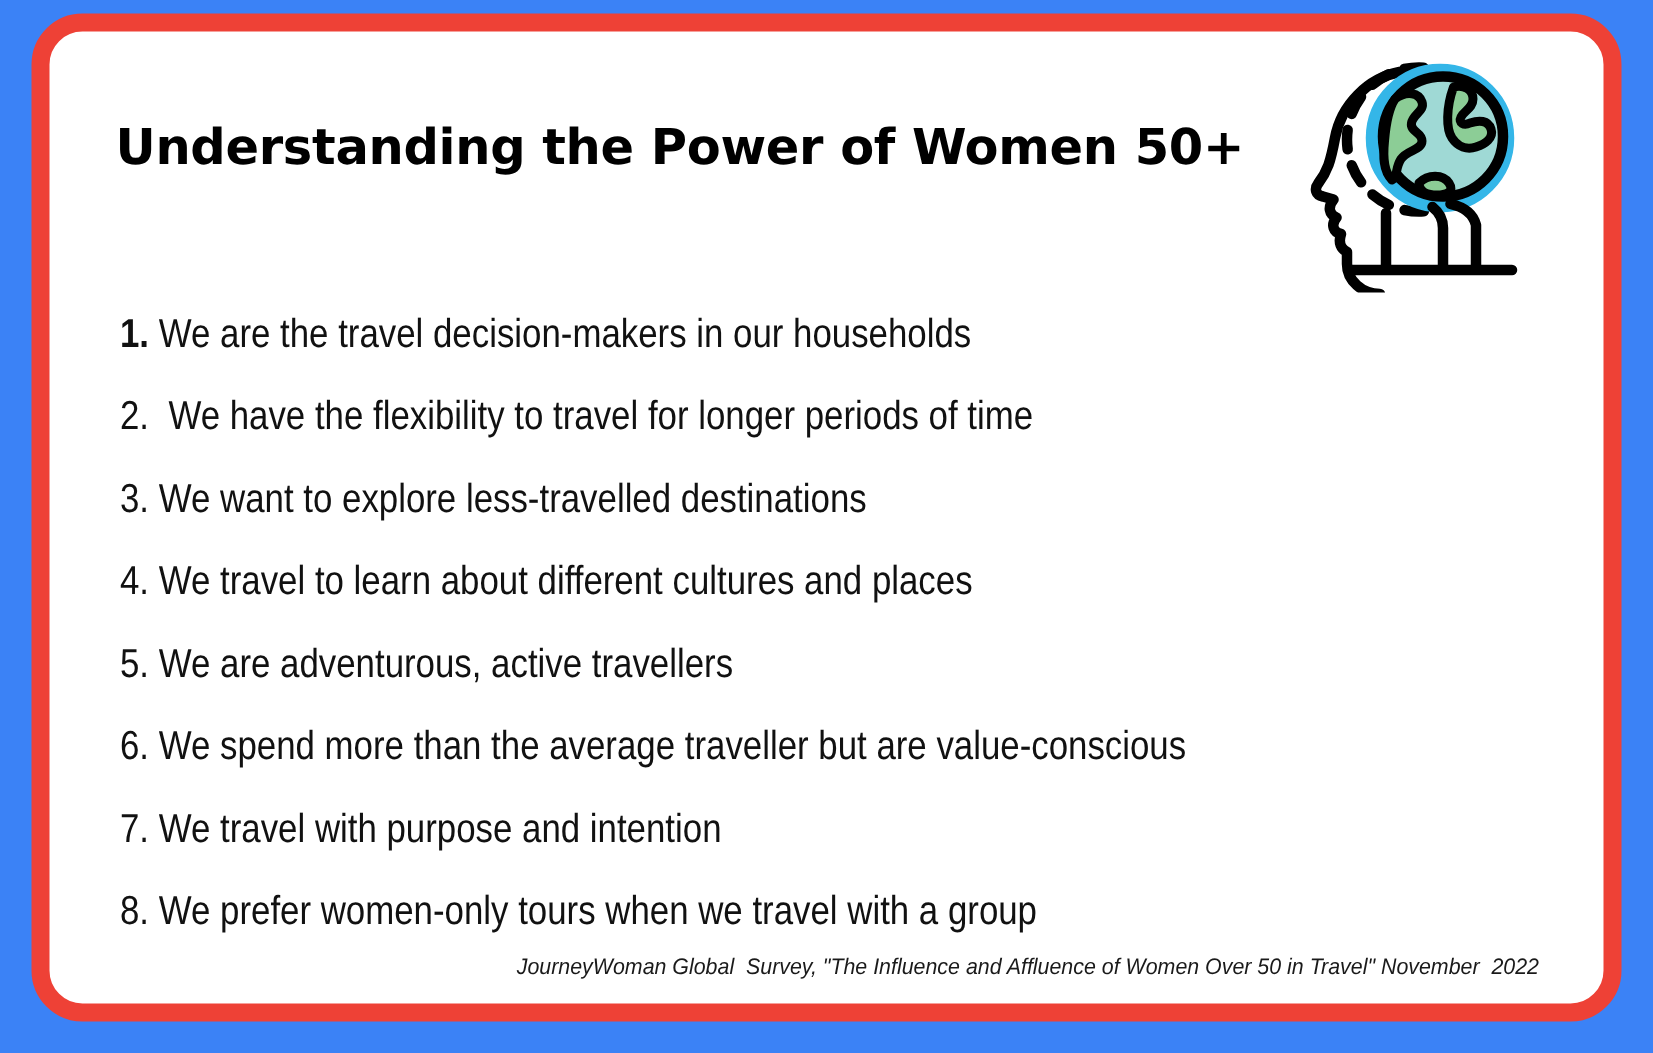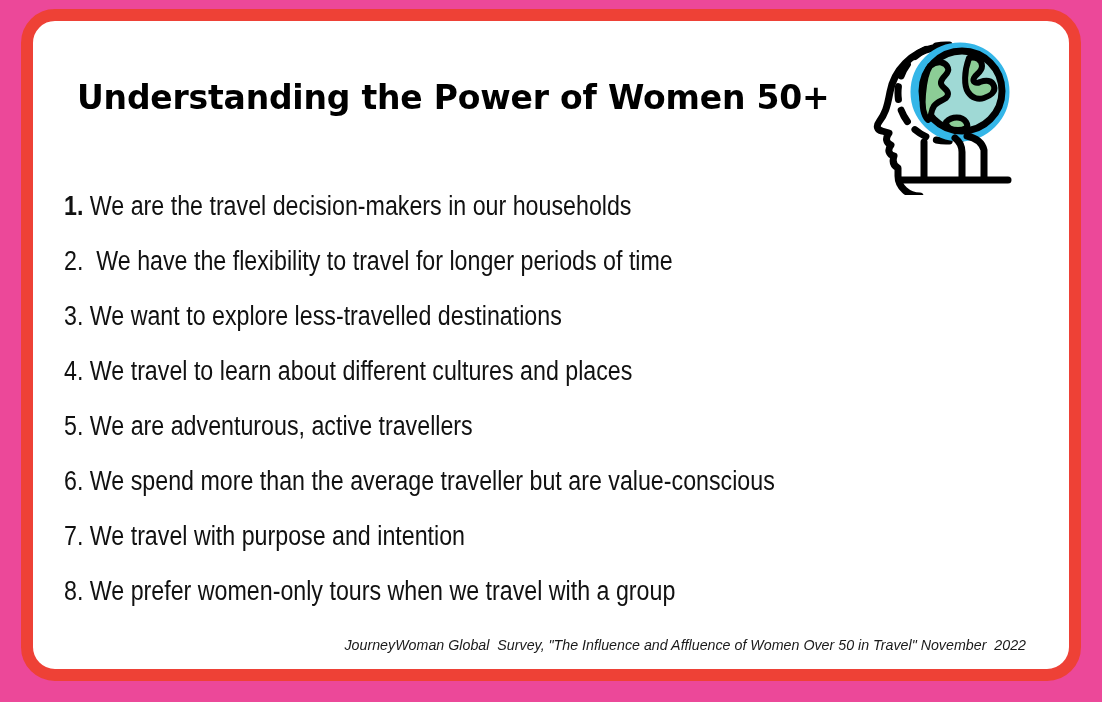--- a/index.html
+++ b/index.html
@@ -11,21 +11,21 @@
     width: 1102px;
     height: 702px;
     font-family: "Liberation Sans", sans-serif;
     overflow: hidden;
   }
 
   #slide {
     position: relative;
     width: 1102px;
     height: 702px;
-    background: #ec4899;
+    background: #3b82f6;
   }
 
   
   #card-frame {
     position: absolute;
     left: 21px;
     top: 9px;
     width: 1060px;
     height: 672px;
     box-sizing: border-box;
@@ -46,21 +46,21 @@
     color: #000000;
     white-space: nowrap;
   }
 
   
   #list {
     position: absolute;
     left: 64px;
     top: 186px;
     width: 980px;
-    margin: 0;
+    margin: 16px;
     padding: 0;
     list-style: none;
   }
   #list li {
     height: 55px;
     line-height: 40px;
     font-family: "Liberation Sans", sans-serif;
     font-stretch: condensed;
     font-size: 27px;
     color: #111111;

